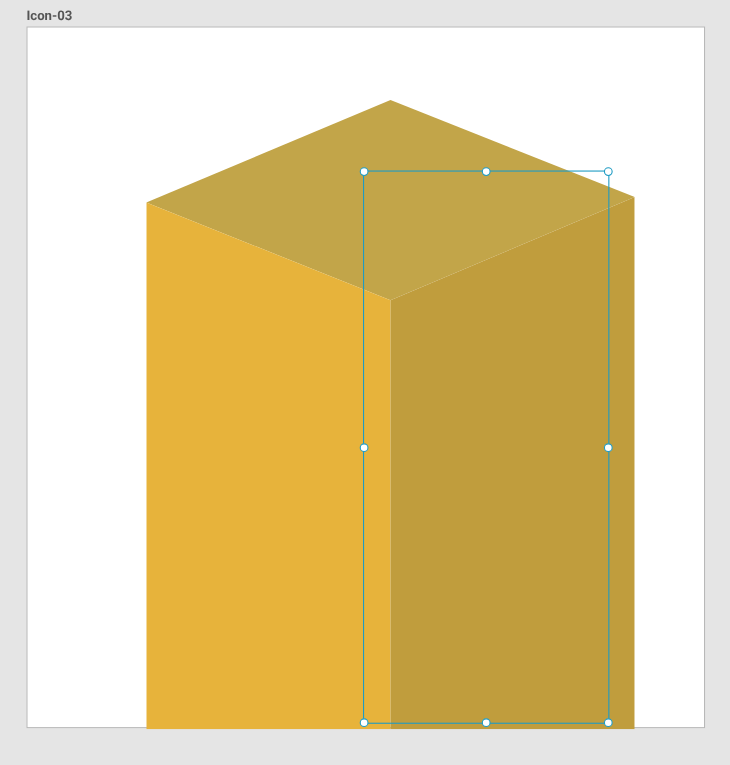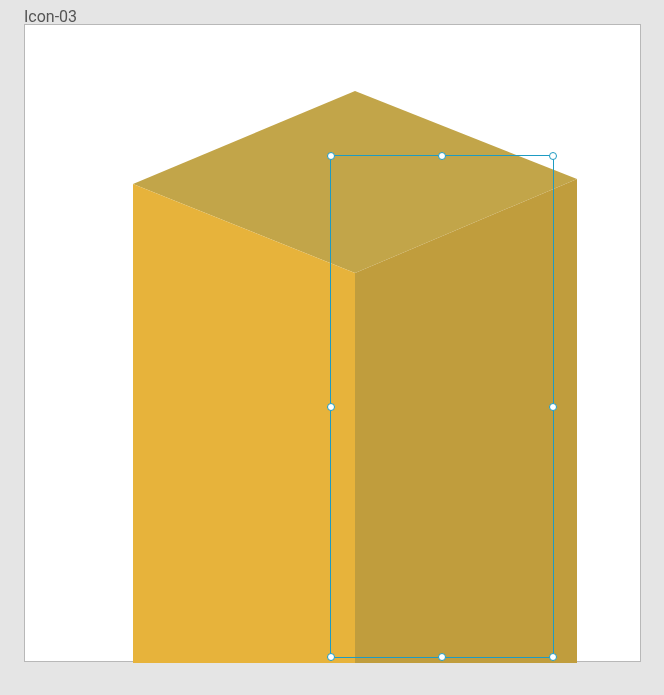--- a/index.html
+++ b/index.html
@@ -12,23 +12,23 @@
       height: 695px;
       background: #e5e5e5;
       font-family: -apple-system, BlinkMacSystemFont, "Segoe UI", Roboto, Arial, sans-serif;
       overflow: hidden;
       position: relative;
     }
     .frame-label {
       position: absolute;
       top: 7px;
       left: 24px;
-      font-size: 16px;
+      font-size: 12px;
       color: #555;
-      font-weight: 400;
+      font-weight: 700;
     }
     .frame {
       position: absolute;
       top: 24px;
       left: 24px;
       width: 617px;
       height: 638px;
       background: #fff;
       border: 1px solid #b8b8b8;
     }

